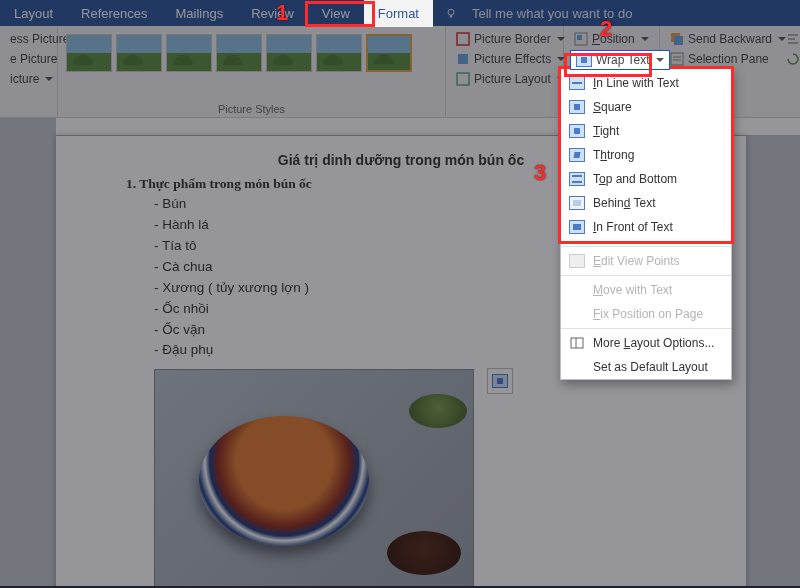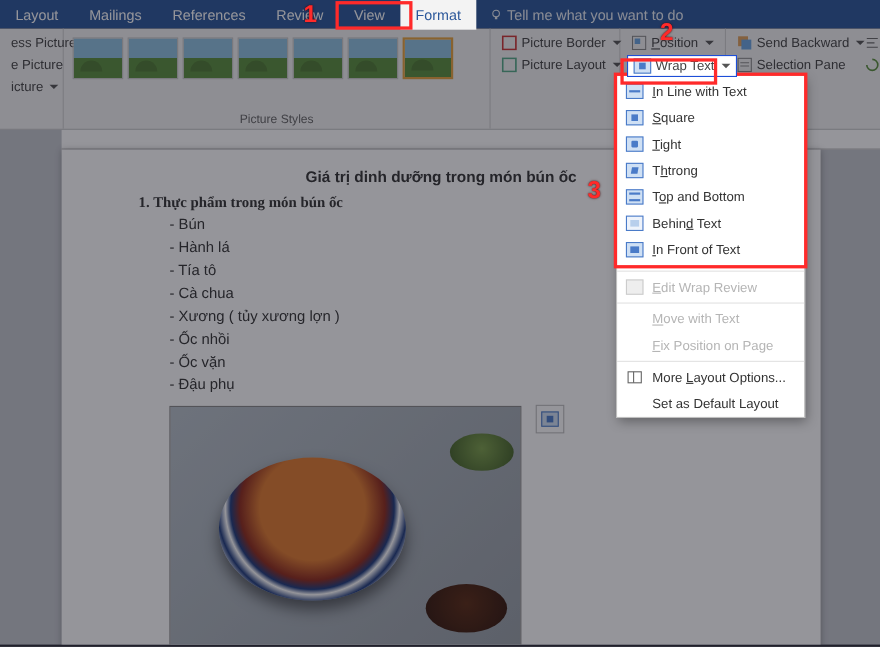--- a/index.html
+++ b/index.html
@@ -4,21 +4,21 @@
 <style>
   * { box-sizing: border-box; margin: 0; padding: 0; }
   body { font-family: "Segoe UI", Tahoma, sans-serif; font-size: 12px; background: #2a2a35; color: #333; width: 800px; height: 588px; overflow: hidden; position: relative; }
   .dim-overlay { position:absolute; inset:0; background:rgba(20,20,30,0.45); z-index:5; pointer-events:none; }
   .app { position:relative; width:100%; height:100%; }
 
   
   .tabbar { height:26px; background:#2b579a; display:flex; align-items:center; padding-left:0; color:#fff; font-size:13px; }
   .tab { padding:6px 14px; cursor:pointer; white-space:nowrap; }
   .tab.active { background:#f3f3f3; color:#2b579a; }
-  .tell-me { display:flex; align-items:center; gap:4px; padding:6px 12px; opacity:0.9; }
+  .tell-me { display:flex; align-items:center; gap:15px; padding:6px 12px; opacity:0.9; }
   .lightbulb { width:12px; height:12px; display:inline-block; }
 
   
   .ribbon { height:92px; background:#f3f3f3; border-bottom:1px solid #d0d0d0; display:flex; position: relative; }
   .ribbon-group { border-right:1px solid #d0d0d0; padding:4px 6px 2px 6px; display:flex; flex-direction:column; }
   .ribbon-group-body { flex:1; display:flex; align-items:flex-start; }
   .ribbon-group-label { text-align:center; font-size:11px; color:#666; padding-top:2px; }
   .small-btn { display:flex; align-items:center; gap:4px; padding:2px 4px; font-size:12px; color:#444; cursor:pointer; white-space:nowrap; }
   .small-btn svg { flex:0 0 auto; }
   .vcol { display:flex; flex-direction:column; gap:2px; }
@@ -66,22 +66,22 @@
   .caret{display:inline-block;border:4px solid transparent;border-top-color:#555;transform:translateY(2px);margin-left:2px;}
 </style>
 </head>
 <body>
 <div class="app">
 
   <div class="dim-overlay"></div>
 
   <div class="tabbar">
     <div class="tab">Layout</div>
+    <div class="tab">References</div>
     <div class="tab">Mailings</div>
-    <div class="tab">References</div>
     <div class="tab">Review</div>
     <div class="tab">View</div>
     <div class="tab active" style="position:relative;z-index:30">Format</div>
     <div class="tell-me">
       <svg class="lightbulb" viewBox="0 0 16 16">
           <circle cx="8" cy="7" r="4" fill="none" stroke="#fff" stroke-width="1.3"></circle>
           <rect x="6.5" y="11" width="3" height="3" fill="#fff"></rect>
         </svg>
       <span>Tell me what you want to do</span>
     </div>
@@ -120,20 +120,27 @@
       <div class="ribbon-group-label">Picture Styles</div>
     </div>
     <div class="ribbon-group" style="width:118px">
       <div class="ribbon-group-body">
           <div class="vcol">
         <div class="small-btn">
               <svg width="14" height="14">
                 <rect x="1" y="1" width="12" height="12" fill="none" stroke="#c33" stroke-width="1.5"></rect>
               </svg>
               <span>Picture Border </span>
+              <span class="caret"></span>
+            </div>
+        <div class="small-btn">
+              <svg width="14" height="14">
+                <rect x="2" y="2" width="10" height="10" fill="#6aa5e0"></rect>
+              </svg>
+              <span>Picture Effects </span>
               <span class="caret"></span>
             </div>
         <div class="small-btn">
               <svg width="14" height="14">
                 <rect x="1" y="1" width="12" height="12" fill="none" stroke="#5a8" stroke-width="1.5"></rect>
               </svg>
               <span>Picture Layout </span>
               <span class="caret"></span>
             </div>
       </div>
@@ -253,21 +260,21 @@
           <span><span>Behin</span><span class="u">d</span><span> Text</span></span>
         </div>
       <div class="mi">
           <span class="wrap-ico wi-front"></span>
           <span><span class="u">I</span><span>n Front of Text</span></span>
         </div>
     </div>
     <div class="sep"></div>
     <div class="mi disabled">
         <span class="wrap-ico" style="border-color:#ccc;background:#eee"></span>
-        <span><span class="u">E</span><span>dit Wrap Review</span></span>
+        <span><span class="u">E</span><span>dit View Points</span></span>
       </div>
     <div class="sep"></div>
     <div class="mi disabled">
         <span style="width:16px"></span>
         <span><span class="u">M</span><span>ove with Text</span></span>
       </div>
     <div class="mi disabled">
         <span style="width:16px"></span>
         <span><span class="u">F</span><span>ix Position on Page</span></span>
       </div>

